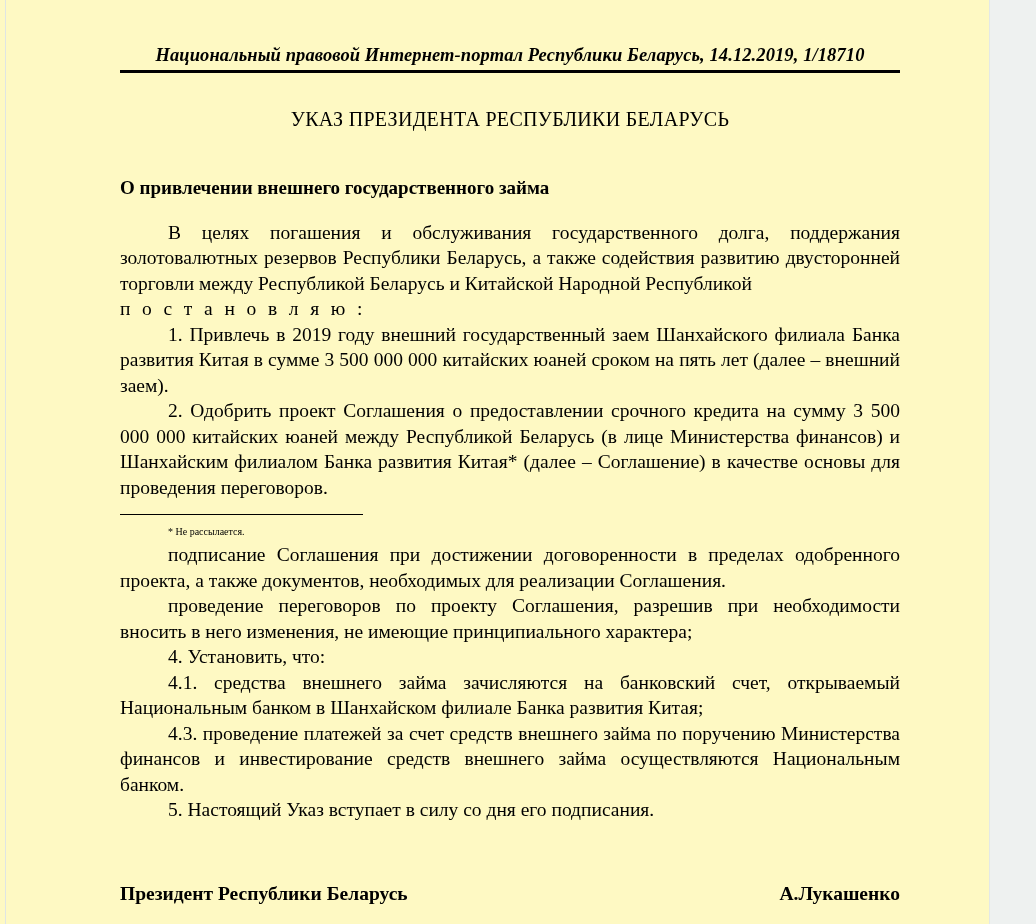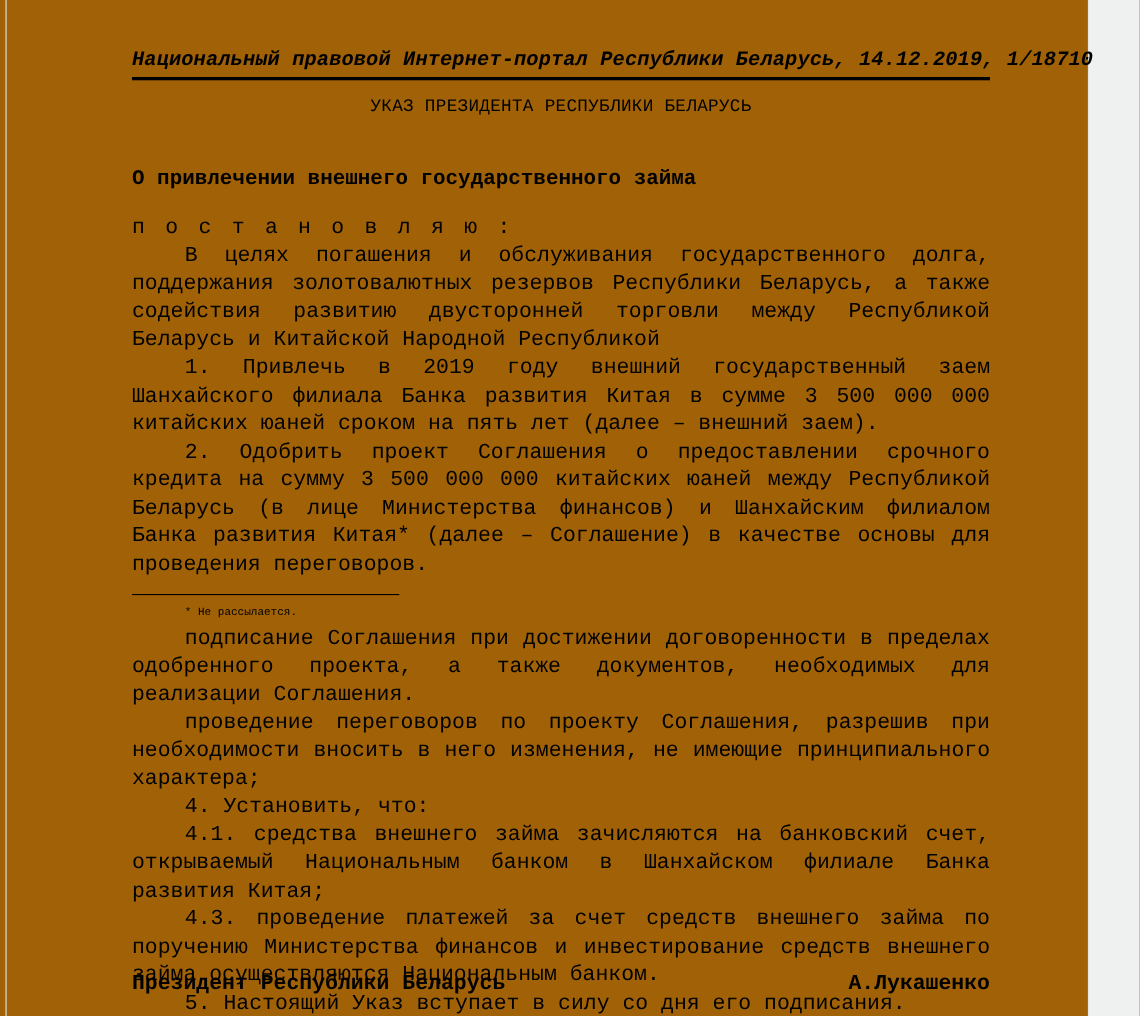--- a/index.html
+++ b/index.html
@@ -6,23 +6,23 @@
   html, body {
     margin: 0;
     padding: 0;
     background: #ffffff;
   }
 
   .screenshot {
     position: relative;
     width: 1036px;
     height: 924px;
-    background: #a16207;
+    background: #fef9c3;
     overflow: hidden;
-    font-family: Liberation Mono, monospace;
+    font-family: Liberation Serif, serif;
     color: #000000;
   }
 
   
   .edge-line-left {
     position: absolute;
     top: 0;
     left: 5px;
     width: 1px;
     height: 924px;
@@ -67,23 +67,23 @@
     white-space: nowrap;
   }
   .header-rule {
     margin-top: 4px;
     height: 3px;
     background: #000000;
   }
 
   
   .doc-title {
-    margin-top: 14px;
+    margin-top: 34px;
     text-align: center;
-    font-size: 16px;
+    font-size: 20px;
     line-height: 1.25;
     letter-spacing: 0.3px;
   }
   .doc-date {
     margin-top: 3px;
     text-align: center;
     font-size: 20px;
     line-height: 1.25;
   }
   .doc-subject {
@@ -163,23 +163,23 @@
     </div>
     <div class="header-rule"></div>
 
     <div class="doc-title">УКАЗ ПРЕЗИДЕНТА РЕСПУБЛИКИ БЕЛАРУСЬ</div>
 
 
     <div class="doc-subject">О привлечении внешнего государственного займа</div>
 
     <div class="body-block">
 
+      <p class="para">В целях погашения и обслуживания государственного долга, поддержания золотовалютных резервов Республики Беларусь, а также содействия развитию двусторонней торговли между Республикой Беларусь и Китайской Народной Республикой</p>
+
       <p class="para noindent last-left spaced-word">п о с т а н о в л я ю :</p>
-
-      <p class="para">В целях погашения и обслуживания государственного долга, поддержания золотовалютных резервов Республики Беларусь, а также содействия развитию двусторонней торговли между Республикой Беларусь и Китайской Народной Республикой</p>
 
       <p class="para">1. Привлечь в 2019 году внешний государственный заем Шанхайского филиала Банка развития Китая в сумме 3 500 000 000 китайских юаней сроком на пять лет (далее – внешний заем).</p>
 
       <p class="para">2. Одобрить проект Соглашения о предоставлении срочного кредита на сумму 3 500 000 000 китайских юаней между Республикой Беларусь (в лице Министерства финансов) и Шанхайским филиалом Банка развития Китая* (далее – Соглашение) в качестве основы для проведения переговоров.</p>
 
       <div class="footnote">
         <div class="footnote-rule"></div>
         <p class="footnote-text">* Не рассылается.</p>
       </div>
 

